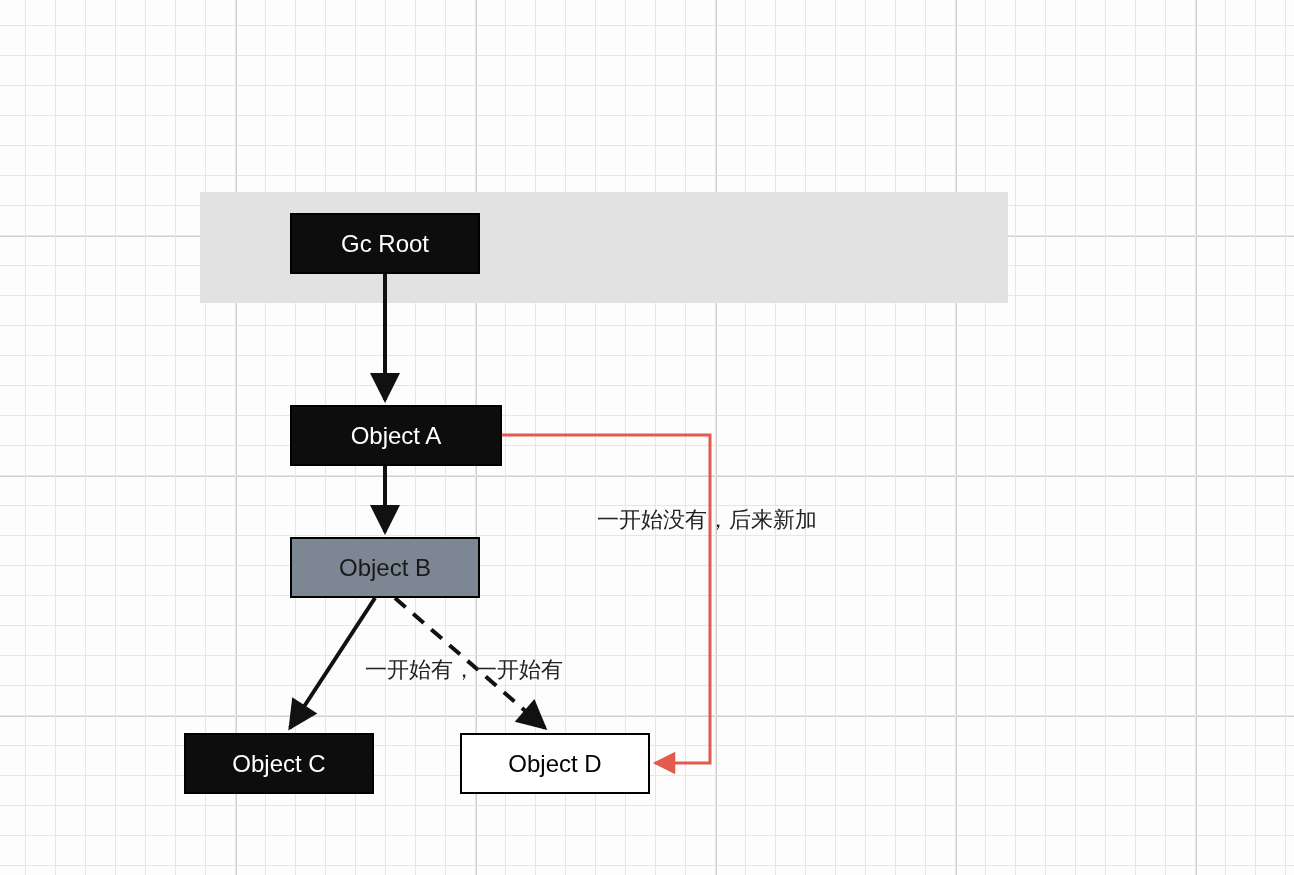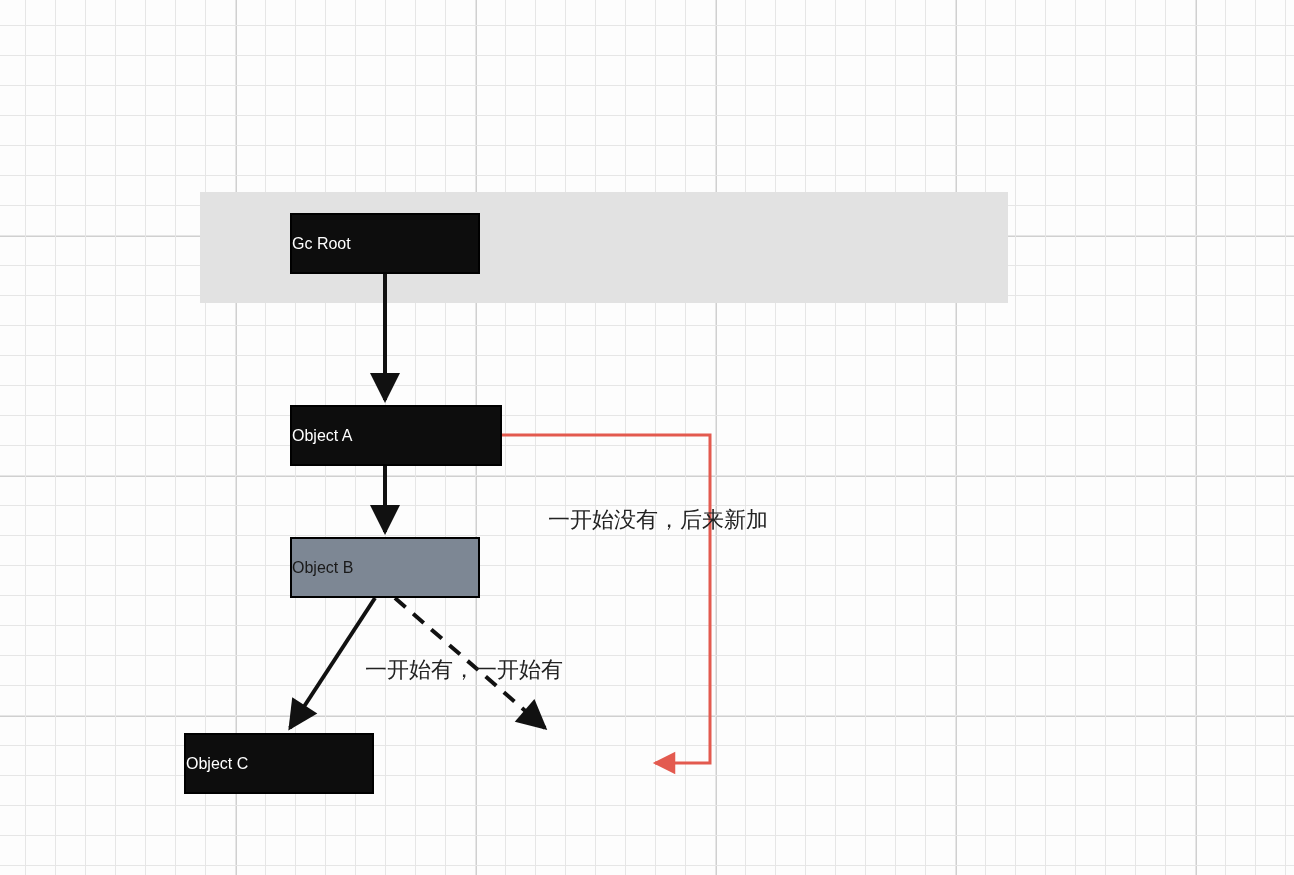--- a/index.html
+++ b/index.html
@@ -38,21 +38,22 @@
     position: absolute;
     background: #e2e2e2;
     box-sizing: border-box;
   }
 
   .node {
     position: absolute;
     box-sizing: border-box;
     display: flex;
     align-items: center;
-    font-size: 16px;
+    justify-content: center;
+    font-size: 24px;
     border: 2px solid #000;
   }
   .node.black {
     background: #0d0d0d;
     color: #fff;
   }
   .node.grey {
     background: #7d8794;
     color: #1a1a1a;
   }
@@ -110,17 +111,20 @@
   </div>
   <div class="node black" id="n-object_a" style="left: 290px; top: 405px; width: 212px; height: 61px;">
     <span>Object A</span>
   </div>
   <div class="node black" id="n-object_c" style="left: 184px; top: 733px; width: 190px; height: 61px;">
     <span>Object C</span>
   </div>
   <div class="node grey" id="n-object_b" style="left: 290px; top: 537px; width: 190px; height: 61px;">
     <span>Object B</span>
   </div>
+  <div class="node white" id="n-object_d" style="left: 460px; top: 733px; width: 190px; height: 61px;">
+    <span>Object D</span>
+  </div>
 
-  <div class="label" id="l-new" style="left: 548px; top: 505px; text-align: center;">一开始没有，后来新加</div>
+  <div class="label" id="l-new" style="left: 597px; top: 505px; text-align: center;">一开始没有，后来新加</div>
   <div class="label" id="l-broken" style="left: 365px; top: 655px;">一开始有，一开始有</div>
 
 </div>
 
 </body></html>

